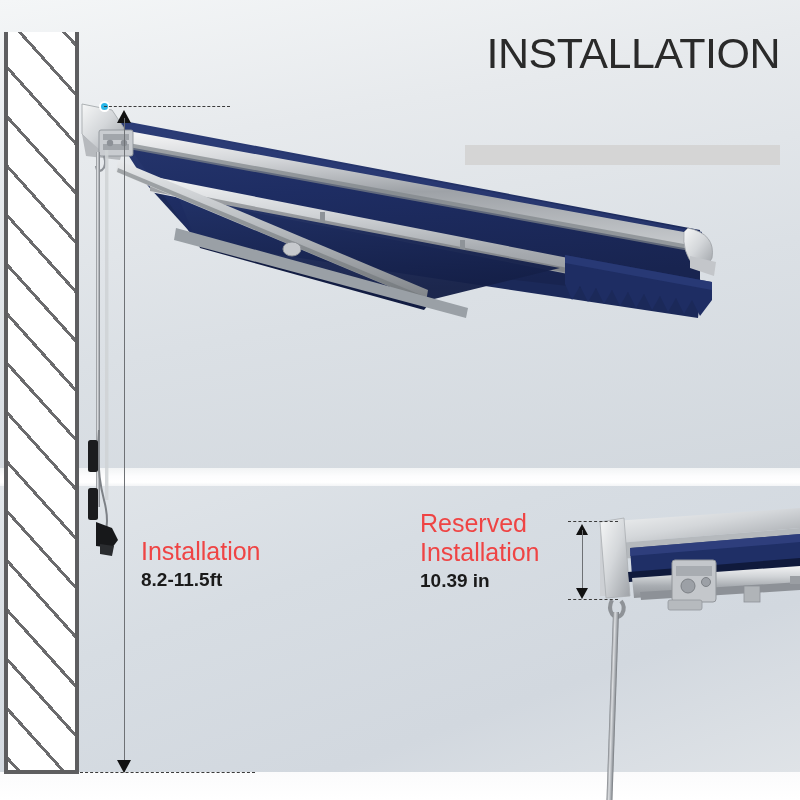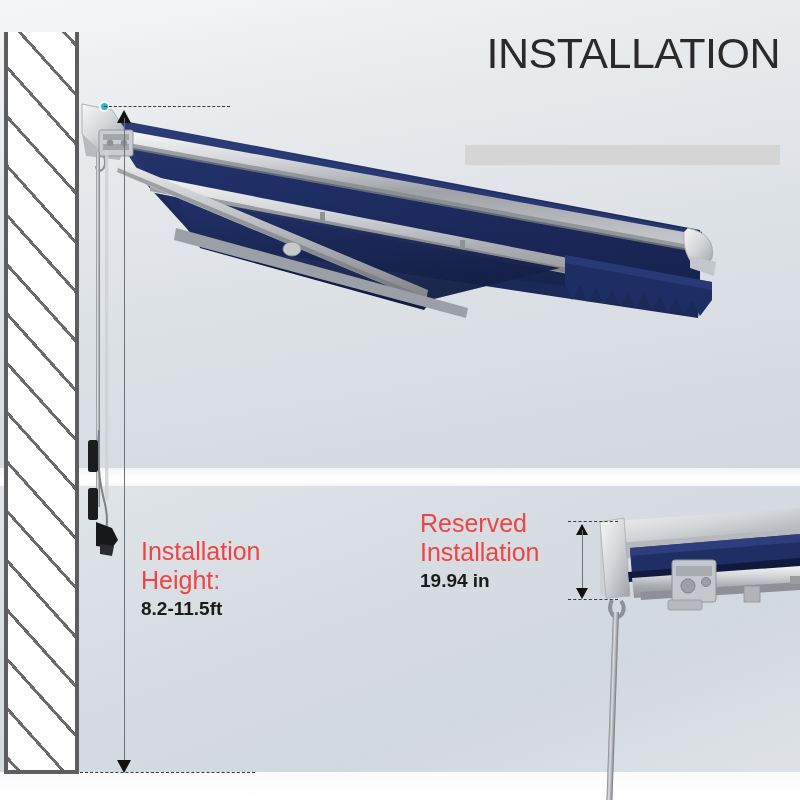--- a/index.html
+++ b/index.html
@@ -364,23 +364,22 @@
   <div class="dim-dash-h" style="left:80px; top:772px; width:175px;"></div>
 
   <div class="dim-dash-h" style="left:568px; top:521px; width:50px;"></div>
   <div class="arrow-up-sm" style="left:576px; top:524px;"></div>
   <div class="dim-vline" style="left:581.5px; top:530px; height:62px;"></div>
   <div class="arrow-down-sm" style="left:576px; top:588px;"></div>
   <div class="dim-dash-h" style="left:568px; top:599px; width:50px;"></div>
 
   <div class="callout" id="callout-height">
     <div class="lbl">Installation</div>
-    <div class="lbl">Height:</div>
     <div class="val">8.2-11.5ft</div>
   </div>
 
   <div class="callout" id="callout-distance">
     <div class="lbl">Reserved</div>
     <div class="lbl">Installation</div>
-    <div class="val">19.94 in</div>
+    <div class="val">10.39 in</div>
   </div>
 
 </div>
 
 </body></html>

